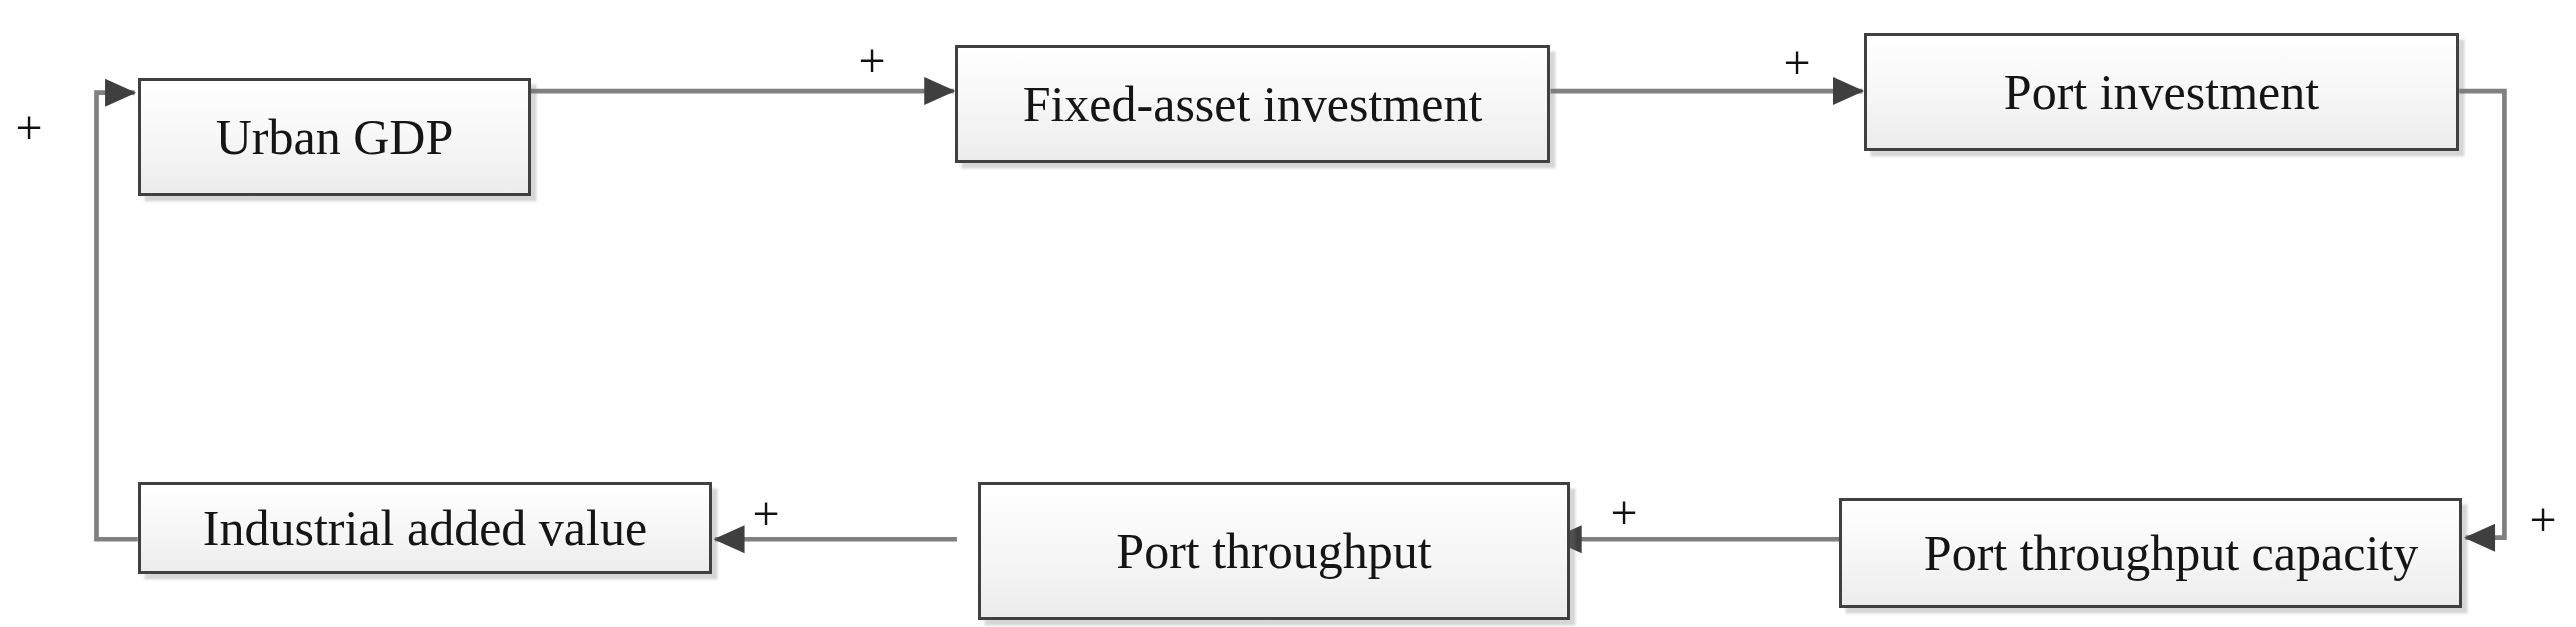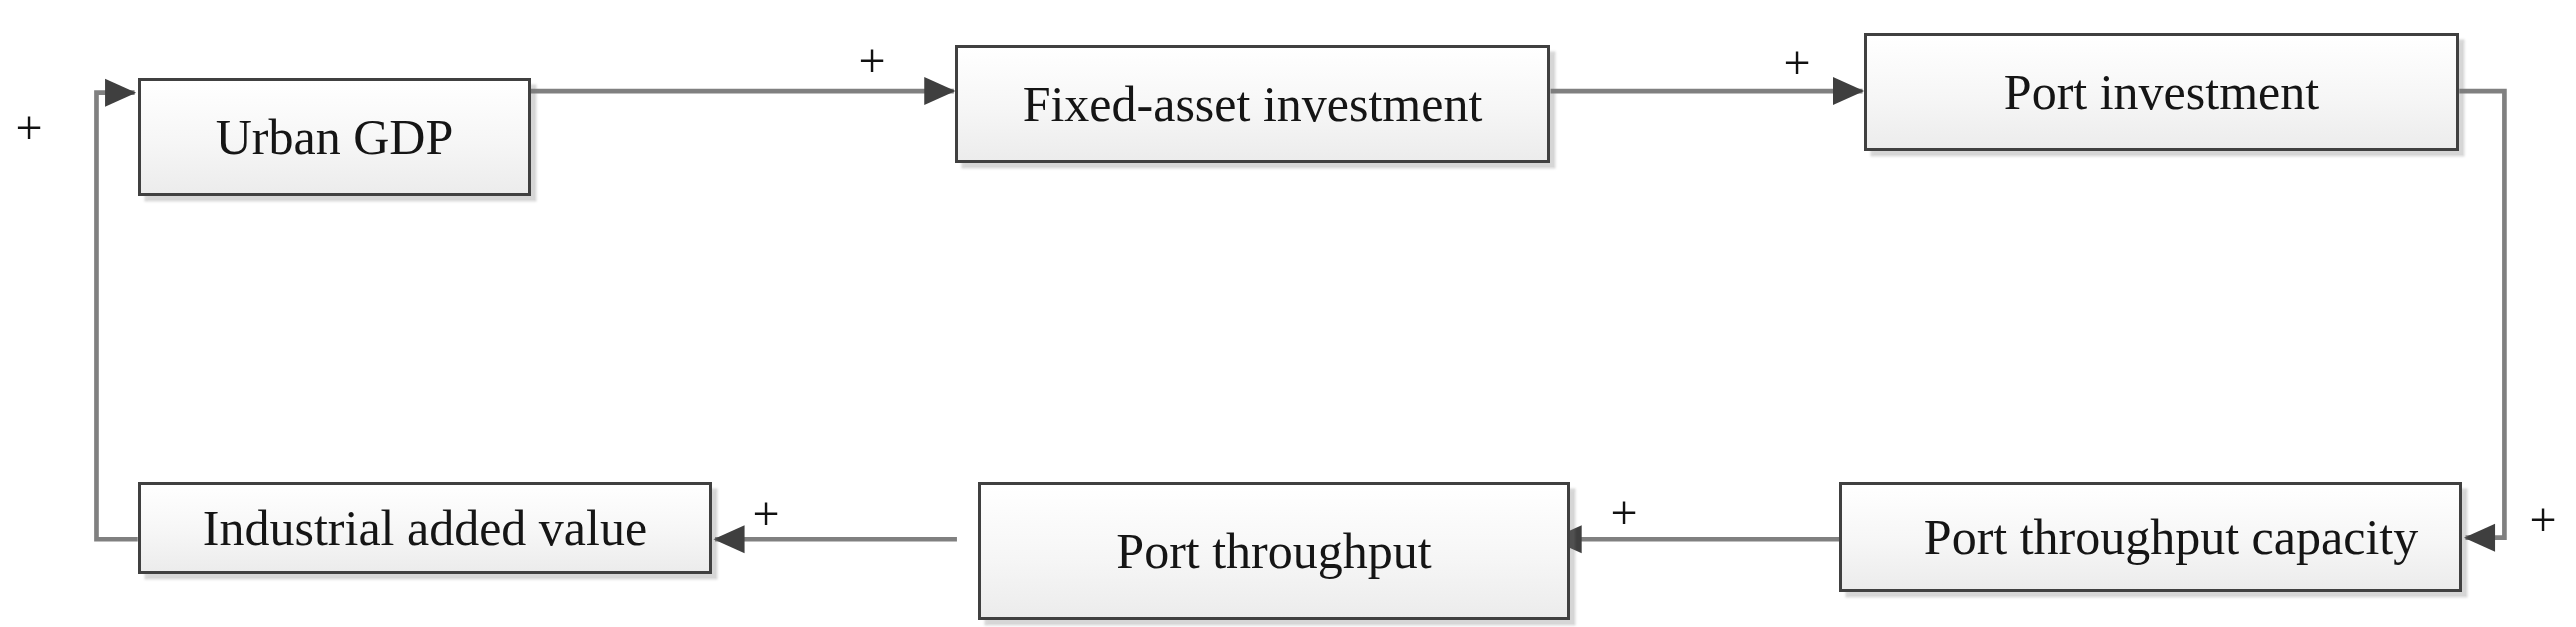--- a/index.html
+++ b/index.html
@@ -81,21 +81,21 @@
       </div>
       <div class="node" style="left: 1864px; top: 33px; width: 595px; height: 118px;">
         <span class="node-label">Port investment</span>
       </div>
       <div class="node" style="left: 138px; top: 482px; width: 574px; height: 92px;">
         <span class="node-label">Industrial added value</span>
       </div>
       <div class="node" style="left: 957px; top: 482px; width: 592px; height: 138px; margin-left: 21px;">
         <span class="node-label">Port throughput</span>
       </div>
-      <div class="node" style="left: 1839px; top: 482px; width: 623px; height: 110px; padding-left: 41px;">
+      <div class="node" style="left: 1839px; top: 498px; width: 623px; height: 110px; padding-left: 41px;">
         <span class="node-label">Port throughput capacity</span>
       </div>
     </div>
   <div id="signs">
       <span class="polarity" style="left: 872px; top: 61px;">+</span>
       <span class="polarity" style="left: 1797px; top: 63px;">+</span>
       <span class="polarity" style="left: 2543px; top: 520px;">+</span>
       <span class="polarity" style="left: 1624px; top: 513px;">+</span>
       <span class="polarity" style="left: 766px; top: 514px;">+</span>
       <span class="polarity" style="left: 29px; top: 128px;">+</span>

